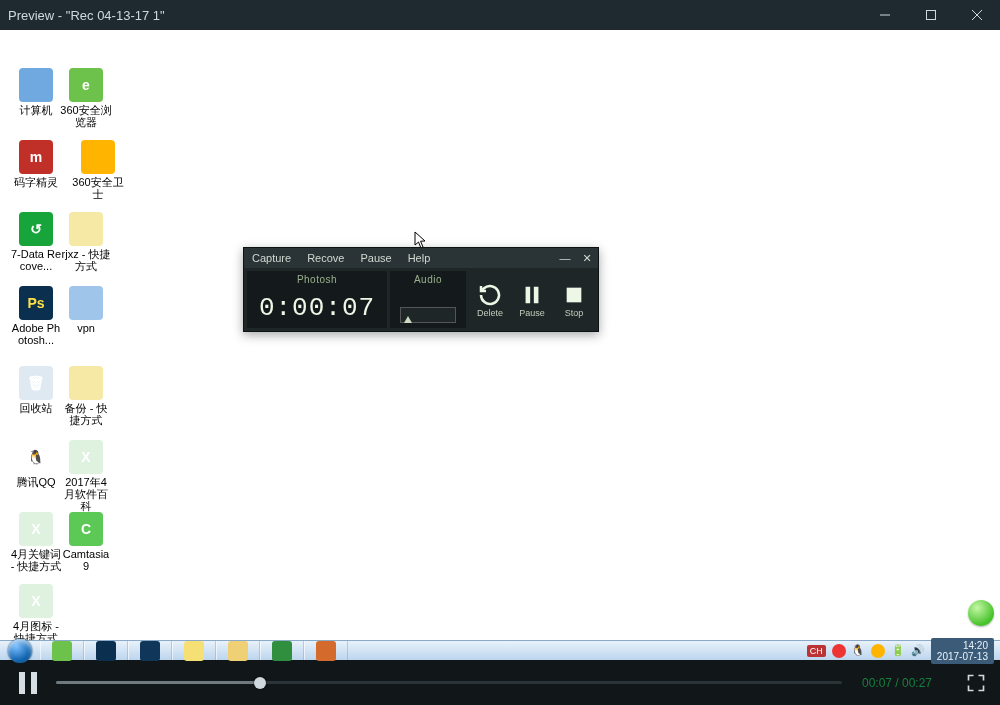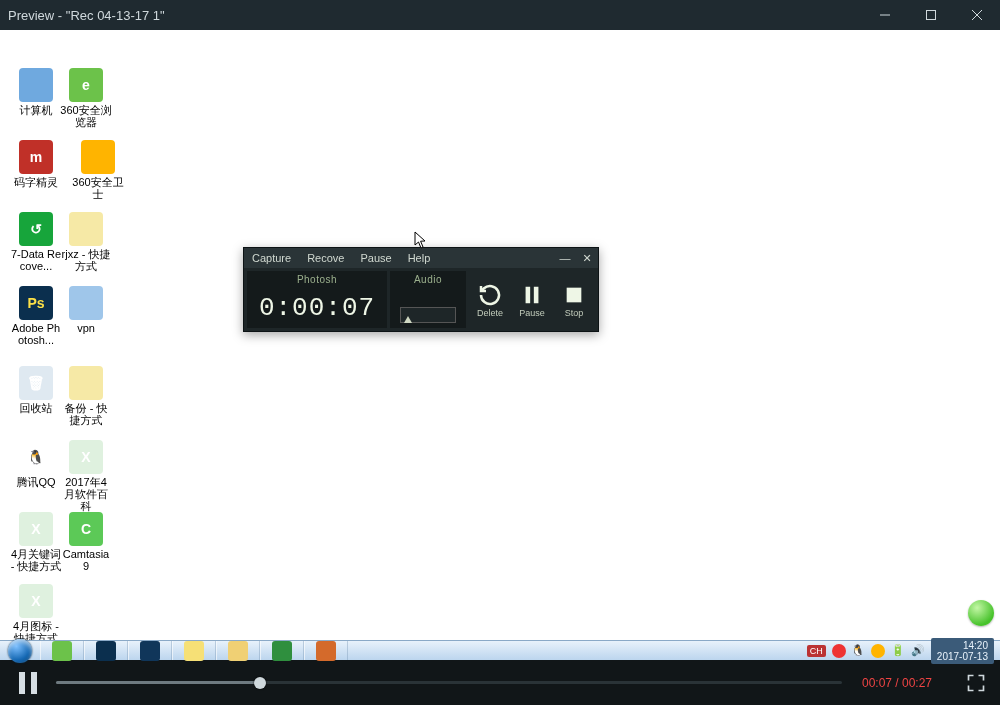--- a/index.html
+++ b/index.html
@@ -69,21 +69,21 @@
 
 #player { height:45px; background:#111618; display:flex; align-items:center; color:#d6dee3; }
 #player .pp { width:56px; height:45px; display:flex; align-items:center; justify-content:center; }
 #player .pp .bars{ display:flex; gap:6px;}
 #player .pp .bars span{ width:6px; height:22px; background:#d6dee3;}
 #player .track{ flex:1; height:45px; display:flex; align-items:center; position:relative; }
 #player .track .line{ height:3px; background:#2a3337; width:100%; border-radius:2px; position:relative;}
 #player .track .fill{ position:absolute; left:0; top:0; height:3px; background:#6e7a80; border-radius:2px;}
 #player .track .knob{ position:absolute; top:50%; width:12px;height:12px; border-radius:50%; background:#cfd8dc;
   transform:translate(-50%,-50%); box-shadow:0 0 2px #000;}
-#player .time{ width:110px; text-align:center; font-size:12px; color:#ef4444;}
+#player .time{ width:110px; text-align:center; font-size:12px; color:#15803d;}
 #player .fs{ width:48px; display:flex; align-items:center; justify-content:center;}
 #player .fs svg{ width:20px; height:20px; stroke:#cfd8dc; }
 </style>
 </head>
 <body>
 
 <div id="titlebar">
   <span class="title">Preview - "Rec 04-13-17 1"</span>
   <div class="winbtn">
     <svg width="12" height="12">

